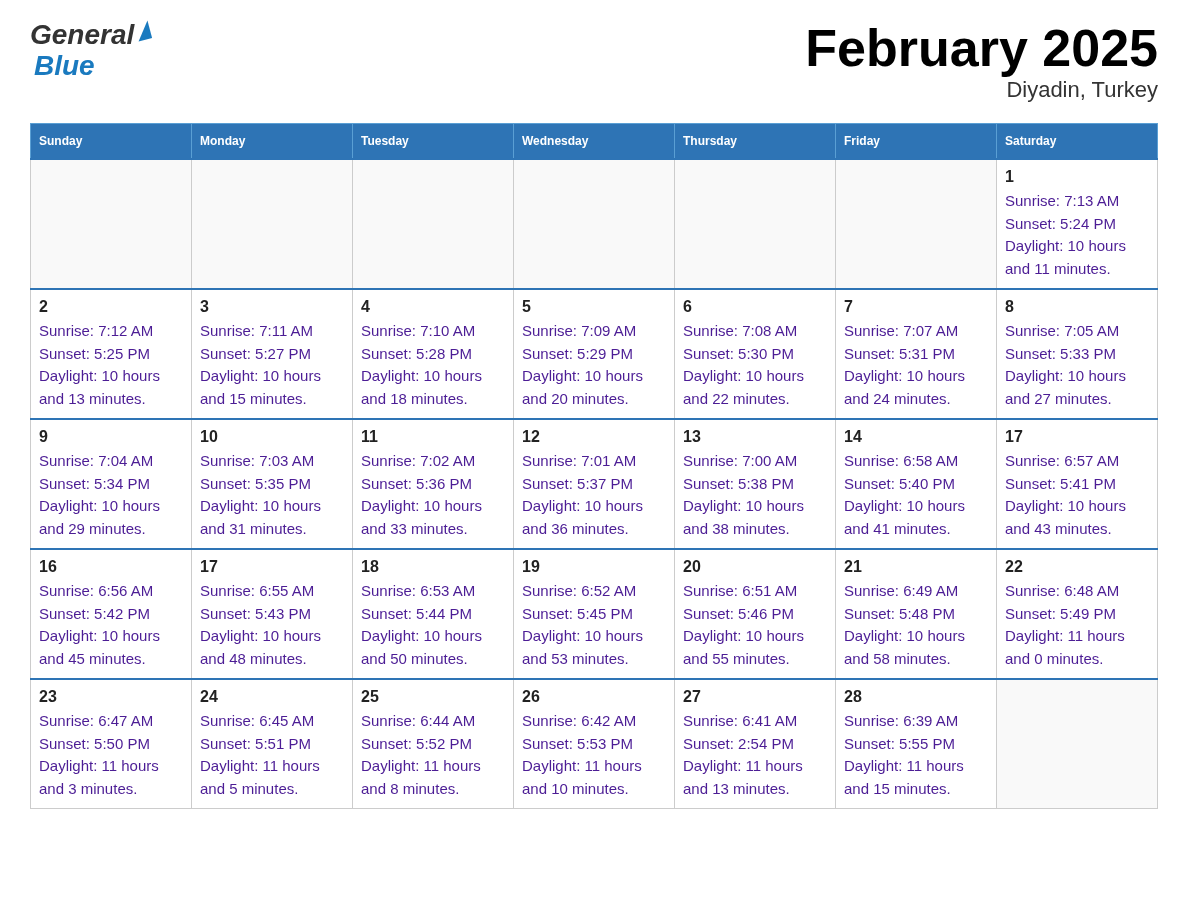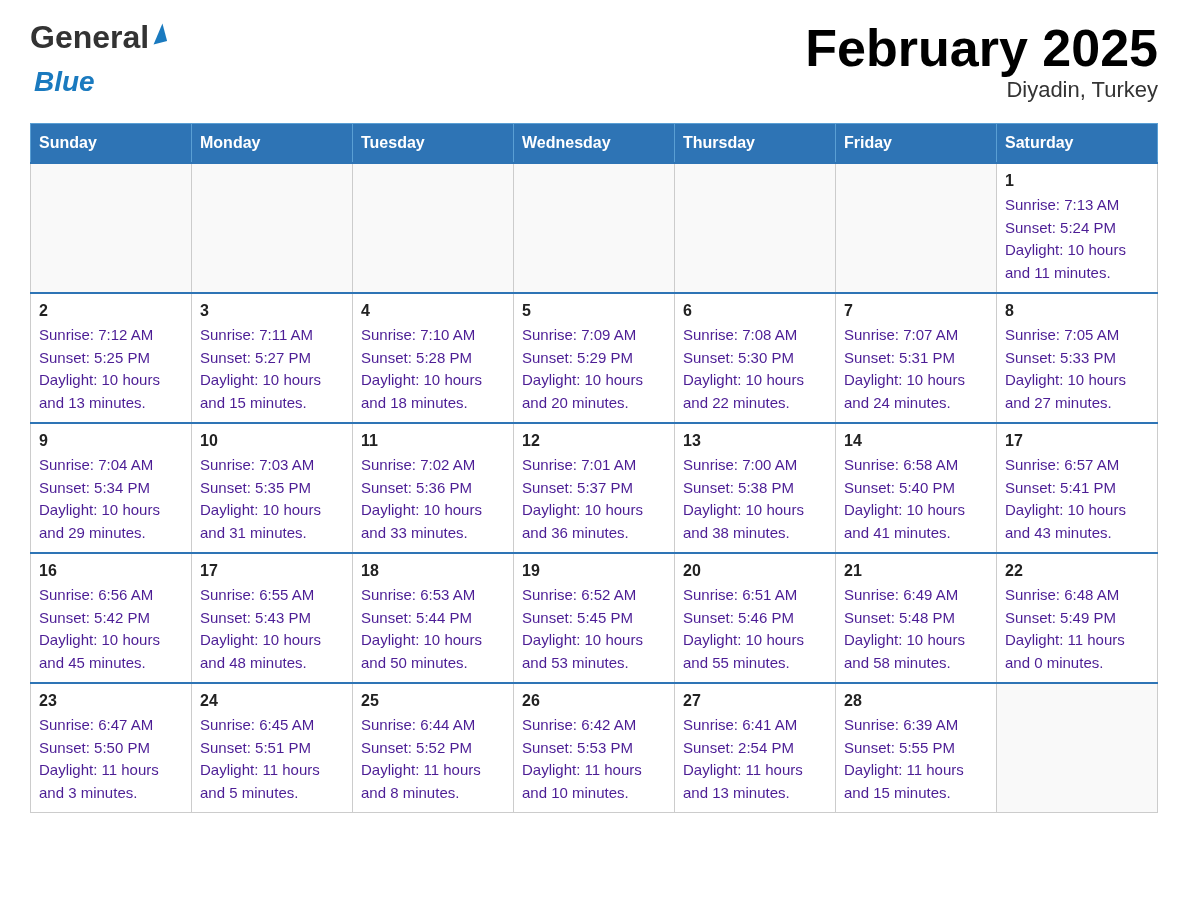--- a/index.html
+++ b/index.html
@@ -17,23 +17,24 @@
       align-items: flex-start;
       margin-bottom: 20px;
     }
 
     .logo {
       display: flex;
       align-items: center;
     }
 
     .logo-text-general {
-      font-size: 32px;
+      font-size: 28px;
       font-weight: bold;
       color: #333;
+      font-style: italic;
     }
 
     .logo-text-blue {
       font-size: 28px;
       font-weight: bold;
       color: #1a7abf;
       font-style: italic;
     }
 
     .logo-icon {
@@ -57,21 +58,20 @@
 
     .logo-line1 {
       display: flex;
       align-items: center;
     }
 
     .logo-line2 {
       display: flex;
       align-items: center;
       padding-left: 4px;
-      margin-top: 12px;
     }
 
     .title-block {
       text-align: right;
     }
 
     .month-title {
       font-size: 52px;
       font-weight: bold;
       color: #000000;
@@ -84,21 +84,21 @@
     }
 
     .calendar {
       width: 100%;
       border-collapse: collapse;
     }
 
     .calendar thead tr th {
       background-color: #2e74b5;
       color: #fff;
-      font-size: 16px;
+      font-size: 12px;
       font-weight: bold;
       padding: 10px 8px;
       text-align: left;
       border: 1px solid #5a9fd4;
     }
 
     .calendar tbody tr td {
       vertical-align: top;
       border: 1px solid #ccc;
       border-top: 2px solid #2e74b5;

